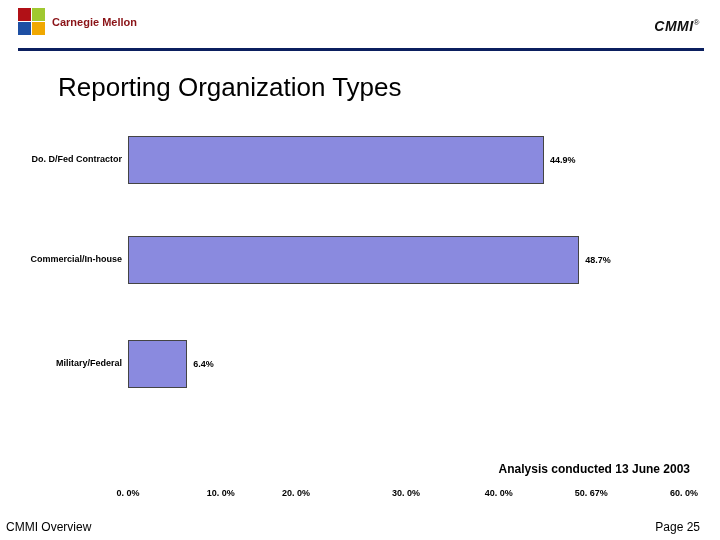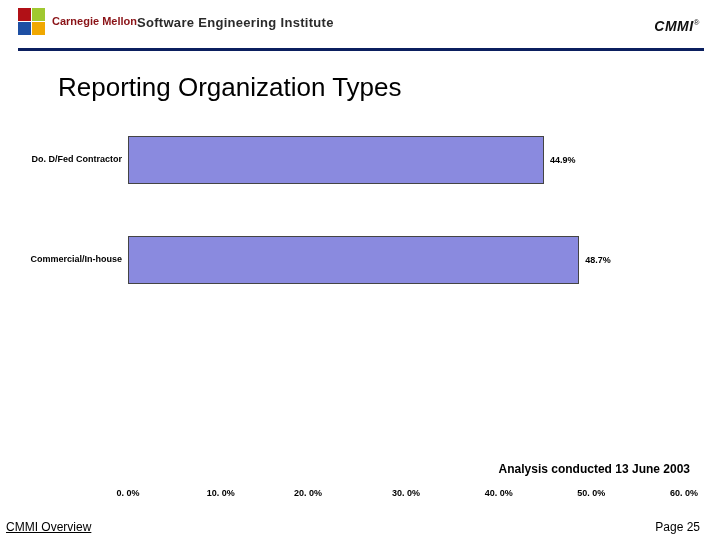--- a/index.html
+++ b/index.html
@@ -165,21 +165,20 @@
     white-space: nowrap;
   }
 
   .footer-left {
     position: absolute;
     left: 6px;
     bottom: 6px;
     font-size: 12px;
     font-weight: 400;
     color: #000;
-    text-decoration: underline;
   }
   .footer-right {
     position: absolute;
     right: 20px;
     bottom: 6px;
     font-size: 12px;
     color: #000;
   }
 </style>
 </head>
@@ -188,21 +187,20 @@
 <div class="header">
   <div class="logo-block">
     <div class="logo-mark">
       <div class="quad q1"></div>
         <div class="quad q2"></div>
         <div class="quad q3"></div>
         <div class="quad q4"></div>
     </div>
     <div class="logo-text">
       <span class="line1">Carnegie Mellon</span>
-      <span class="line2">Software Engineering Institute</span>
     </div>
   </div>
   <div class="brand-right">
     <span>CMMI</span><span class="reg">®</span>
   </div>
   <div class="header-line"></div>
 </div>
 
 <div class="title">Reporting Organization Types</div>
 
@@ -214,28 +212,35 @@
         <div class="bar-value" style="left: 422.073px;">44.9%</div>
       </div>
     </div>
     <div class="bar-row" style="top: 116px;">
       <div class="bar-label">Commercial/In-house</div>
       <div class="bar-track">
         <div class="bar-fill" style="width: 451.287px; background: rgb(138, 138, 223);"></div>
         <div class="bar-value" style="left: 457.287px;">48.7%</div>
       </div>
     </div>
+    <div class="bar-row" style="top: 220px;">
+      <div class="bar-label">Military/Federal</div>
+      <div class="bar-track">
+        <div class="bar-fill" style="width: 59.3067px; background: rgb(138, 138, 223);"></div>
+        <div class="bar-value" style="left: 65.3067px;">6.4%</div>
+      </div>
+    </div>
   </div>
 
 <div class="note">Analysis conducted 13 June 2003</div>
 
 <div class="x-axis" id="x-axis">
     <div class="x-tick" style="left: 128px;">0. 0%</div>
     <div class="x-tick" style="left: 220.667px;">10. 0%</div>
-    <div class="x-tick" style="left: 308px;">20. 0%</div>
+    <div class="x-tick" style="left: 296px;">20. 0%</div>
     <div class="x-tick" style="left: 406px;">30. 0%</div>
     <div class="x-tick" style="left: 498.667px;">40. 0%</div>
-    <div class="x-tick" style="left: 591.333px;">50. 0%</div>
+    <div class="x-tick" style="left: 591.333px;">50. 67%</div>
     <div class="x-tick" style="left: 684px;">60. 0%</div>
   </div>
 
 <div class="footer-left">CMMI Overview</div>
 <div class="footer-right">Page 25</div>
 
 </body></html>

